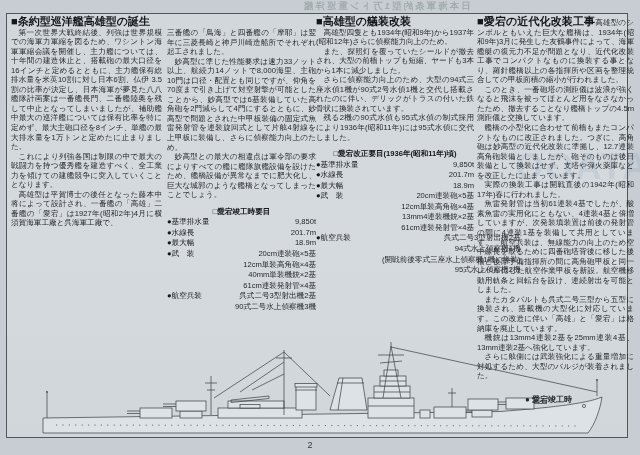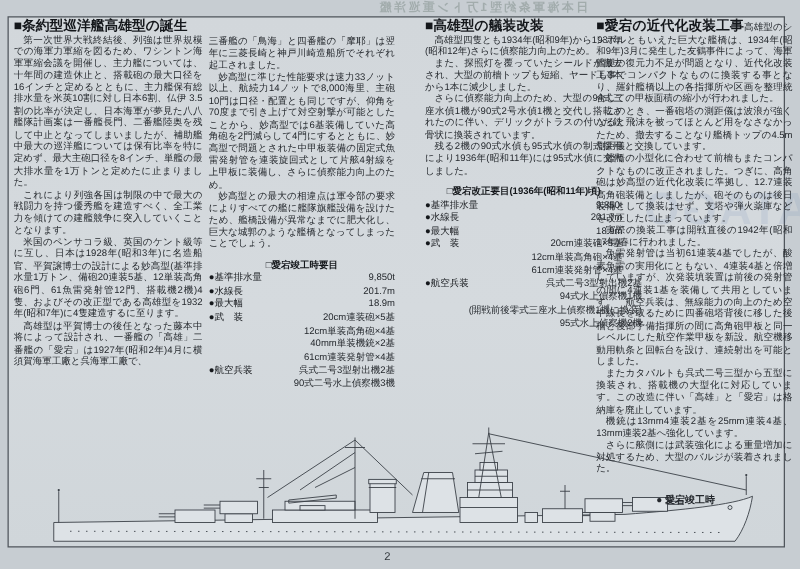--- a/index.html
+++ b/index.html
@@ -30,25 +30,25 @@
     position:absolute;top:17px;
     font-size:7.6px;line-height:9.55px;color:#24282d;
     text-align:justify;
   }
   .col p{margin:0;text-indent:1em;}
   .col p.noindent{text-indent:0;}
   .col h3{margin:0;font-size:11px;line-height:9.55px;color:#14171b;font-weight:bold;display:inline;}
   .col .hblock{margin:0;}
   .col1{left:11px;width:151px;}
   .col2{left:167px;width:149px;margin-top:11px;}
-  .col3{left:340px;width:158px;}
+  .col3{left:316px;width:158px;}
   .col4{left:477px;width:157px;}
   .spec{margin-top:7px;line-height:10.55px;}
   .spec-title{font-weight:bold;color:#14171b;text-align:center;}
-  .spec-row{display:flex;align-items:flex-start;}
+  .spec-row{display:flex;align-items:flex-start;gap:31px;}
   .spec-label{white-space:nowrap;color:#14171b;}
   .spec-vals{flex:1;text-align:right;white-space:nowrap;}
   .spec-vals div{white-space:nowrap;}
   .figure{position:absolute;left:0;top:340px;width:640px;height:100px;}
   .fig-caption{
     position:absolute;left:525px;top:394px;
     font-size:8px;font-weight:bold;color:#24282d;white-space:nowrap;
   }
   .page-number{
     position:absolute;left:300px;top:440px;width:20px;text-align:center;
@@ -63,21 +63,20 @@
 <div class="ghost-top">日本海軍条約型1万トン重巡洋艦</div>
 
 <div class="page-frame"></div>
 
 <div class="ghost-side">ATAGO</div>
 
 <div class="col col1">
   <div class="hblock"><h3>■条約型巡洋艦高雄型の誕生</h3></div>
   <p>第一次世界大戦終結後、列強は世界規模での海軍力軍縮を図るため、ワシントン海軍軍縮会議を開催し、主力艦については、十年間の建造休止と、搭載砲の最大口径を16インチと定めるとともに、主力艦保有総排水量を米英10割に対し日本6割、仏伊 3.5割の比率が決定し、日本海軍が夢見た八八艦隊計画案は一番艦長門、二番艦陸奥を残して中止となってしまいましたが、補助艦中最大の巡洋艦については保有比率を特に定めず、最大主砲口径を8インチ、単艦の最大排水量を1万トンと定めたに止まりました。</p>
   <p>これにより列強各国は制限の中で最大の戦闘力を持つ優秀艦を建造すべく、全工業力を傾けての建艦競争に突入していくこととなります。</p>
-  <p>米国のペンサコラ級、英国のケント級等に互し、日本は1928年(昭和3年)に名造船官、平賀譲博士の設計による妙高型(基準排水量1万トン、備砲20連装5基、12単装高角砲6門、61魚雷発射管12門、搭載機2機)4隻、およびその改正型である高雄型を1932年(昭和7年)に4隻建造するに至ります。</p>
   <p>高雄型は平賀博士の後任となった藤本中将によって設計され、一番艦の「高雄」二番艦の「愛宕」は1927年(昭和2年)4月に横須賀海軍工廠と呉海軍工廠で、</p>
 </div>
 
 <div class="col col2">
   <p class="noindent">三番艦の「鳥海」と四番艦の「摩耶」は翌年に三菱長崎と神戸川崎造船所でそれぞれ起工されました。</p>
   <p>妙高型に準じた性能要求は速力33ノット以上、航続力14ノットで8,000海里、主砲10門は口径・配置とも同じですが、仰角を70度まで引き上げて対空射撃が可能としたことから、妙高型では6基装備していた高角砲を2門減らして4門にするとともに、妙高型で問題とされた中甲板装備の固定式魚雷発射管を連装旋回式として片舷4射線を上甲板に装備し、さらに偵察能力向上のため。</p>
   <p>妙高型との最大の相違点は軍令部の要求によりすべての艦に艦隊旗艦設備を設けたため、艦橋設備が異常なまでに肥大化し、巨大な城郭のような艦橋となってしまったことでしょう。</p>
 
   <div class="spec">
     <div class="spec-title">□愛宕竣工時要目</div>
@@ -143,20 +142,21 @@
       <span class="spec-label">●最大幅</span>
       <div class="spec-vals">
           <div>18.9m</div>
         </div>
     </div>
     <div class="spec-row">
       <span class="spec-label">●武　装</span>
       <div class="spec-vals">
         <div>20cm連装砲×5基</div>
         <div>12cm単装高角砲×4基</div>
+        <div>13mm4連装機銃×2基</div>
         <div>61cm連装発射管×4基</div>
       </div>
     </div>
     <div class="spec-row">
       <span class="spec-label">●航空兵装</span>
       <div class="spec-vals">
         <div>呉式二号3型射出機2基</div>
         <div>94式水上偵察機1機</div>
         <div>(開戦前後零式三座水上偵察機1機に換装)</div>
         <div>95式水上偵察機2機</div>

